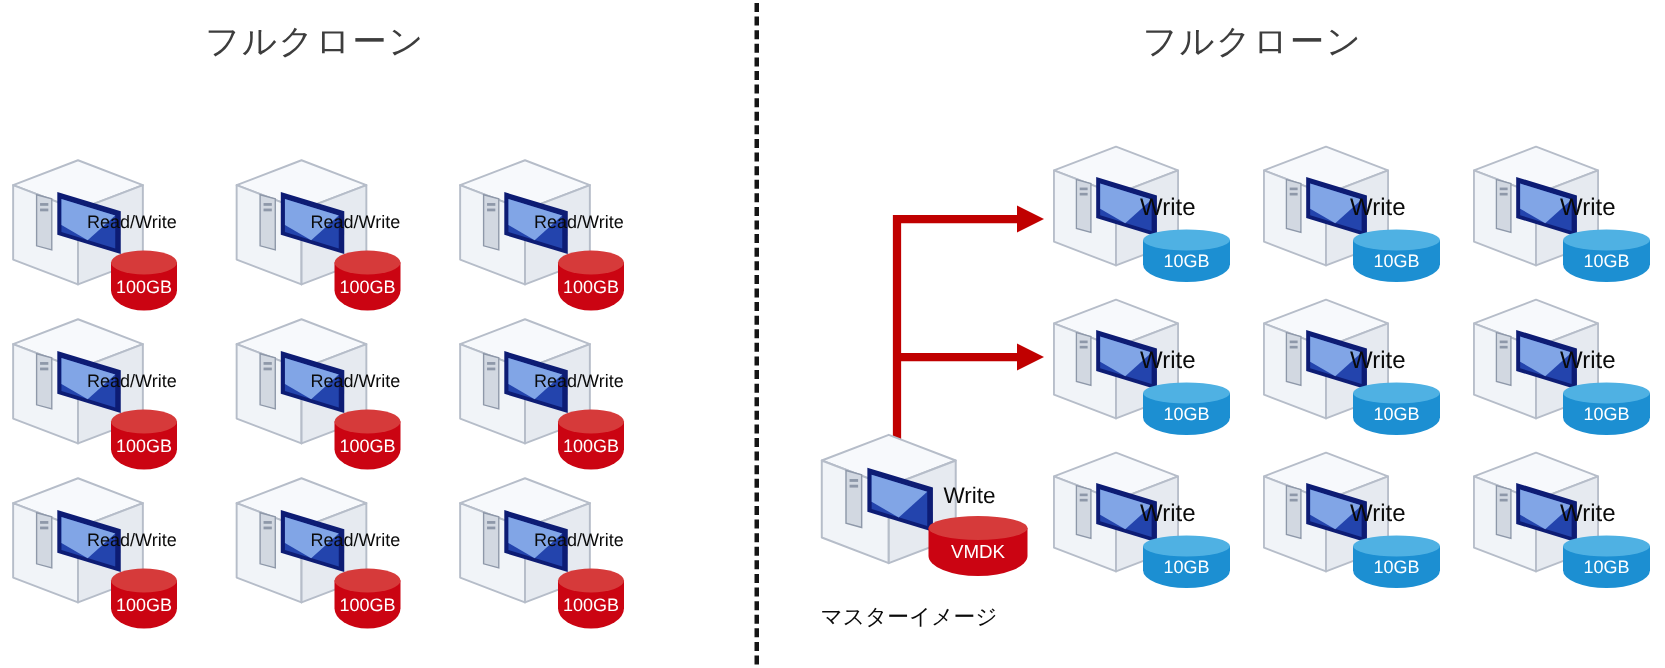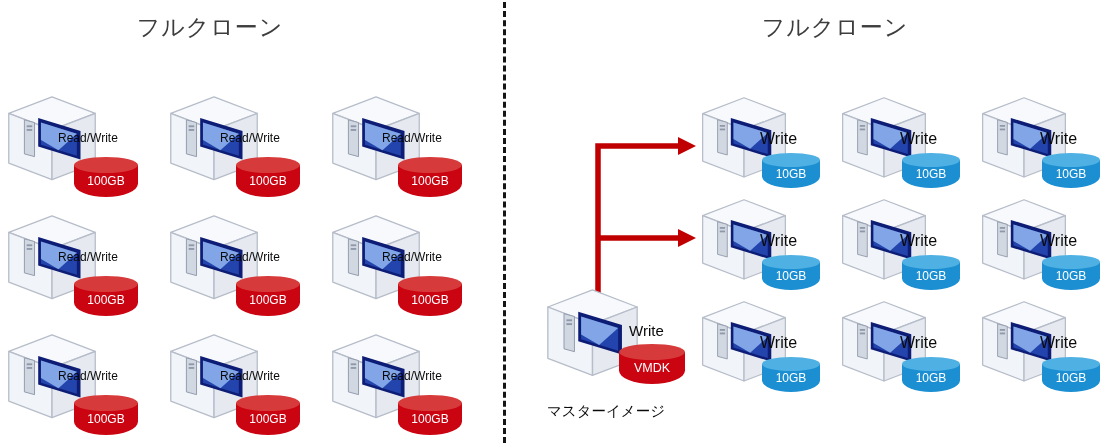--- a/index.html
+++ b/index.html
@@ -23,29 +23,29 @@
   }
   .title.left  { left: 0px;   width: 420px; }
   .title.right { left: 560px; width: 550px; }
   .divider {
     position: absolute;
     left: 503px; top: 2px;
     height: 441px;
     border-left: 3px dashed #151515;
   }
   .grid { position: absolute; display: grid; }
-  .grid.full   { left: 6px;   top: 95px; grid-template-columns: repeat(3, 149px); grid-auto-rows: 106px; gap: 13px; }
+  .grid.full   { left: 6px;   top: 105px; grid-template-columns: repeat(3, 149px); grid-auto-rows: 106px; }
   .grid.linked { left: 700px; top: 96px; grid-template-columns: repeat(3, 140px); grid-auto-rows: 102px; }
   .vm-unit { position: relative; }
   .cube { position: absolute; display: block; line-height: 0; }
   .cube svg { display: block; width: 100%; height: 100%; }
   .access { position: absolute; color: #0a0a0a; white-space: nowrap; }
   .full .cube   { left: 0; top: 0; width: 92px; height: 92px; }
   .full .access { left: 52px; top: 36px; font-size: 12px; }
-  .full .cyl    { left: 68px; top: 70px; width: 64px; height: 32px; }
+  .full .cyl    { left: 68px; top: 70px; width: 44px; height: 32px; }
   .linked .cube   { left: 0; top: 0; width: 88px; height: 88px; }
   .linked .access { left: 60px; top: 34px; font-size: 16px; }
   .linked .cyl    { left: 62px; top: 64px; width: 58px; height: 28px; }
   .cyl {
     position: absolute;
     border-radius: 0 0 50% 50% / 0 0 42% 42%;
     display: flex; align-items: center; justify-content: center;
     color: #ffffff; font-size: 12px; white-space: nowrap;
   }
   .cyl::before {

